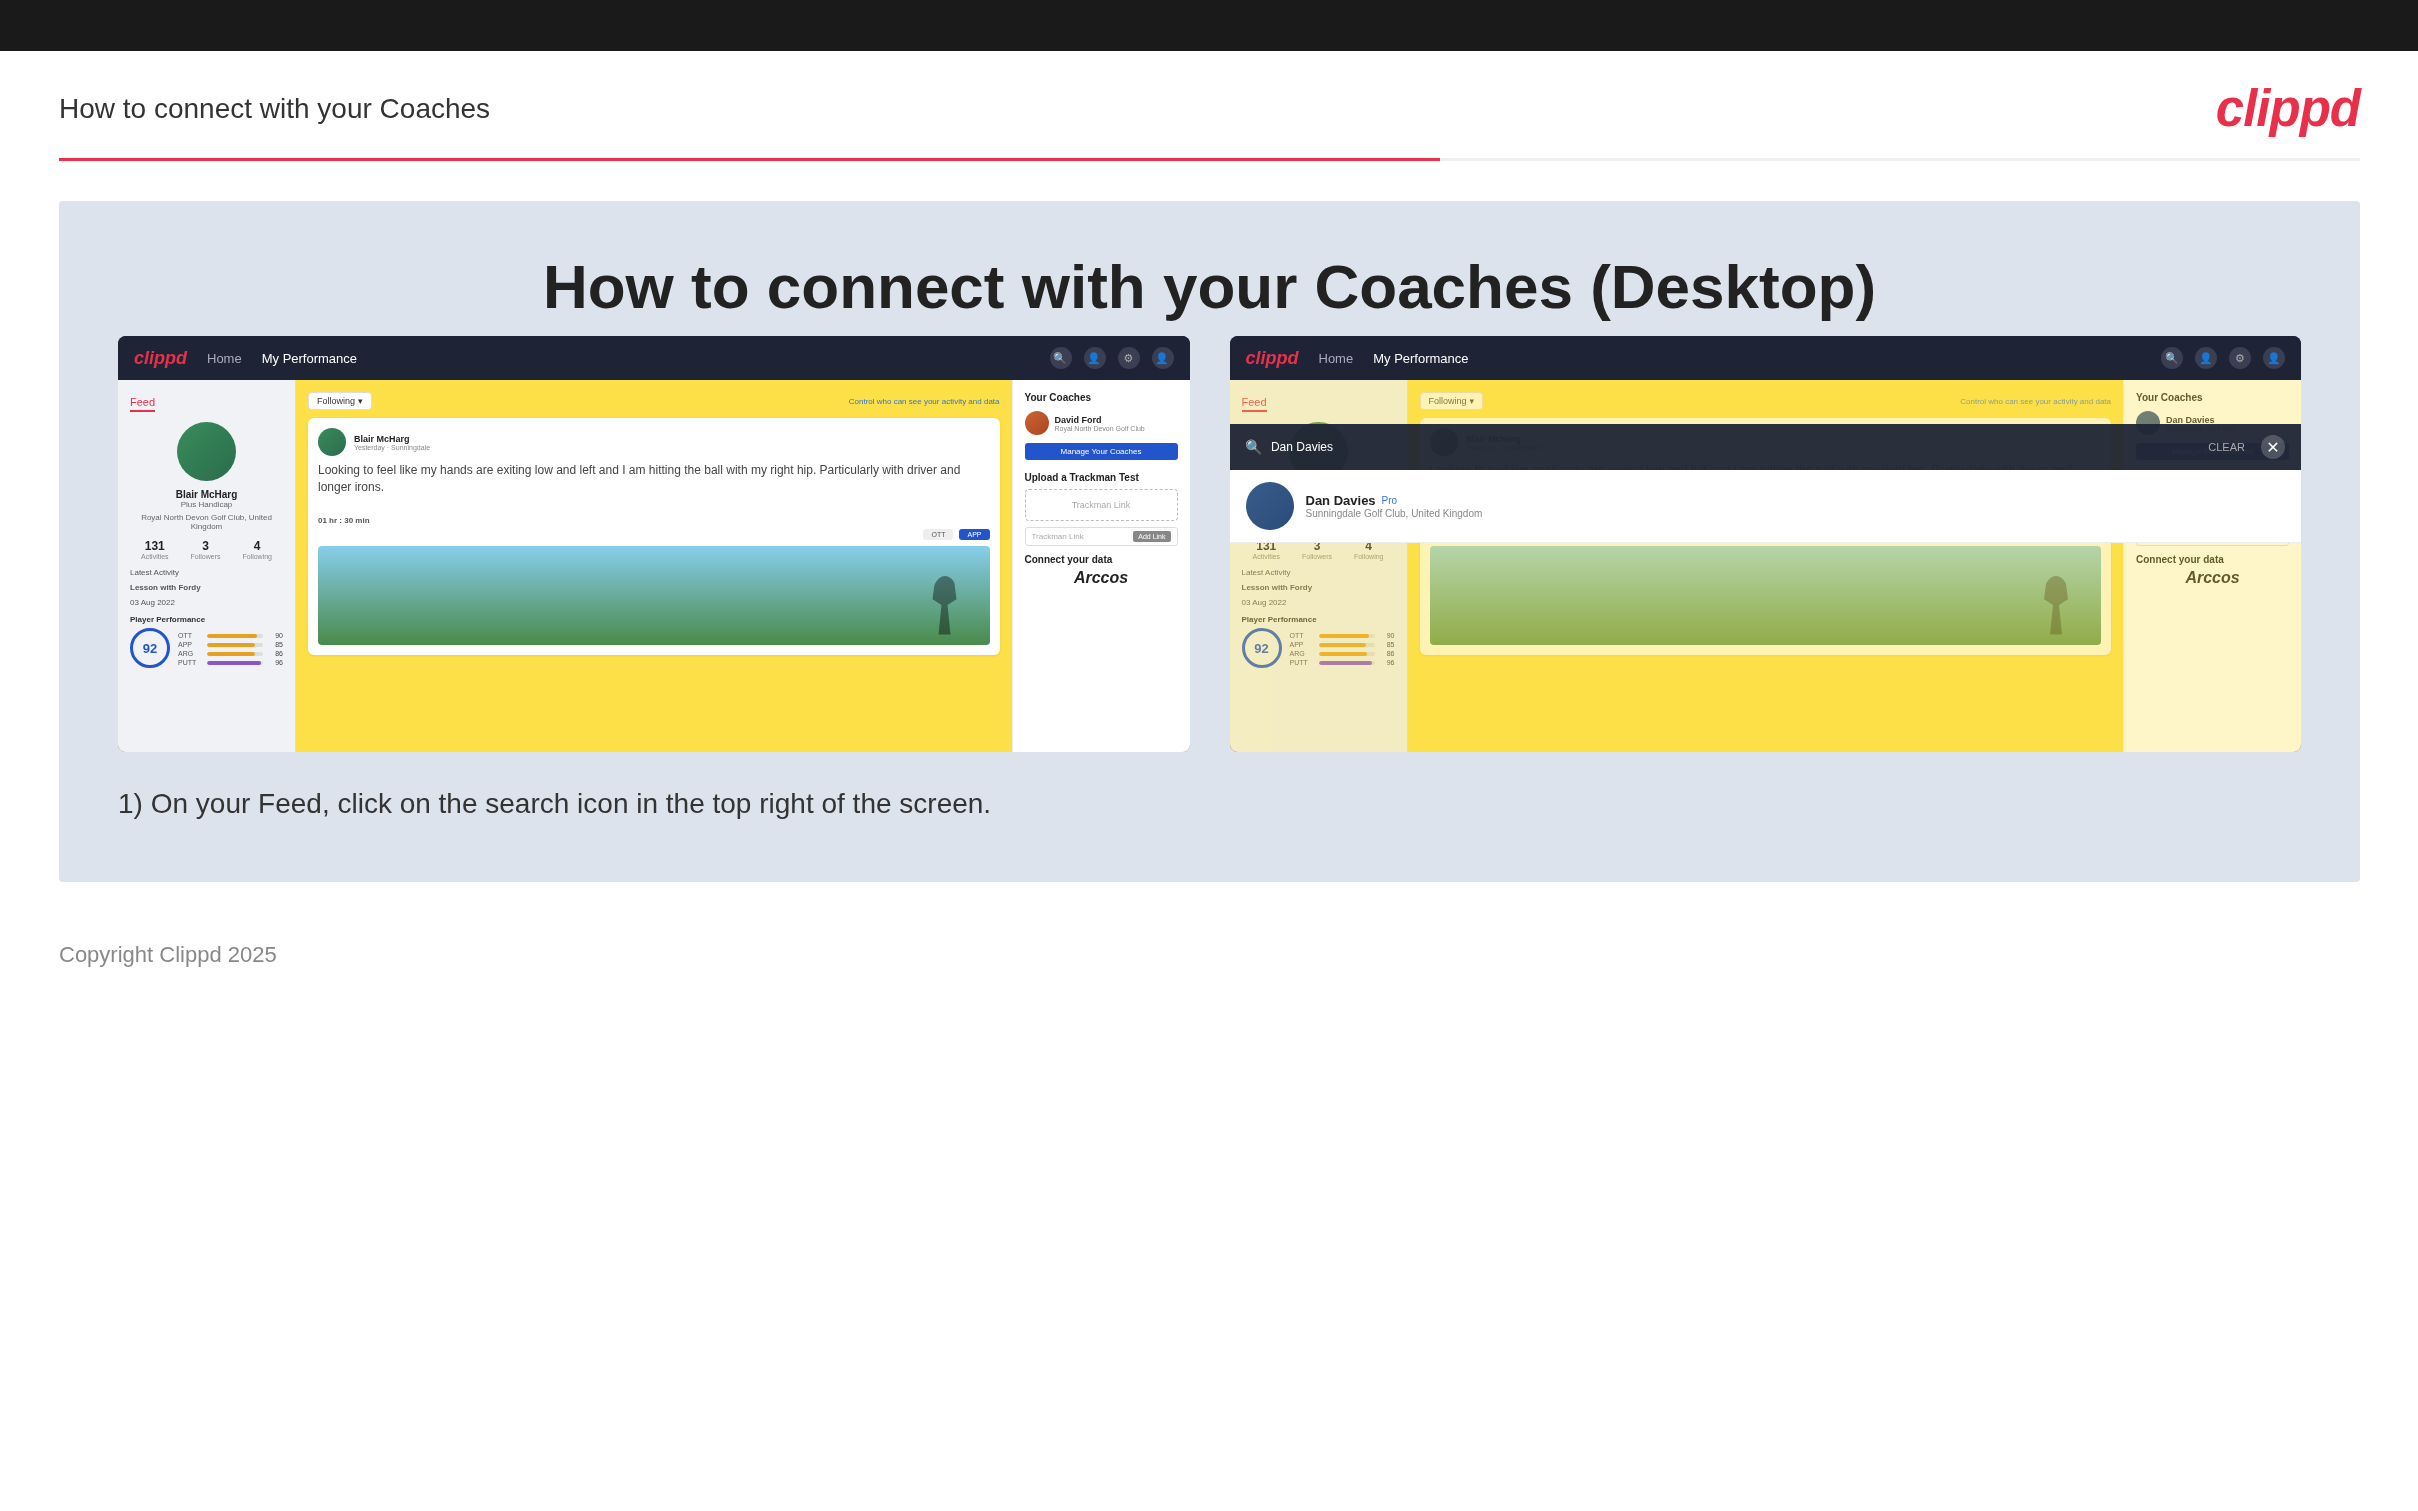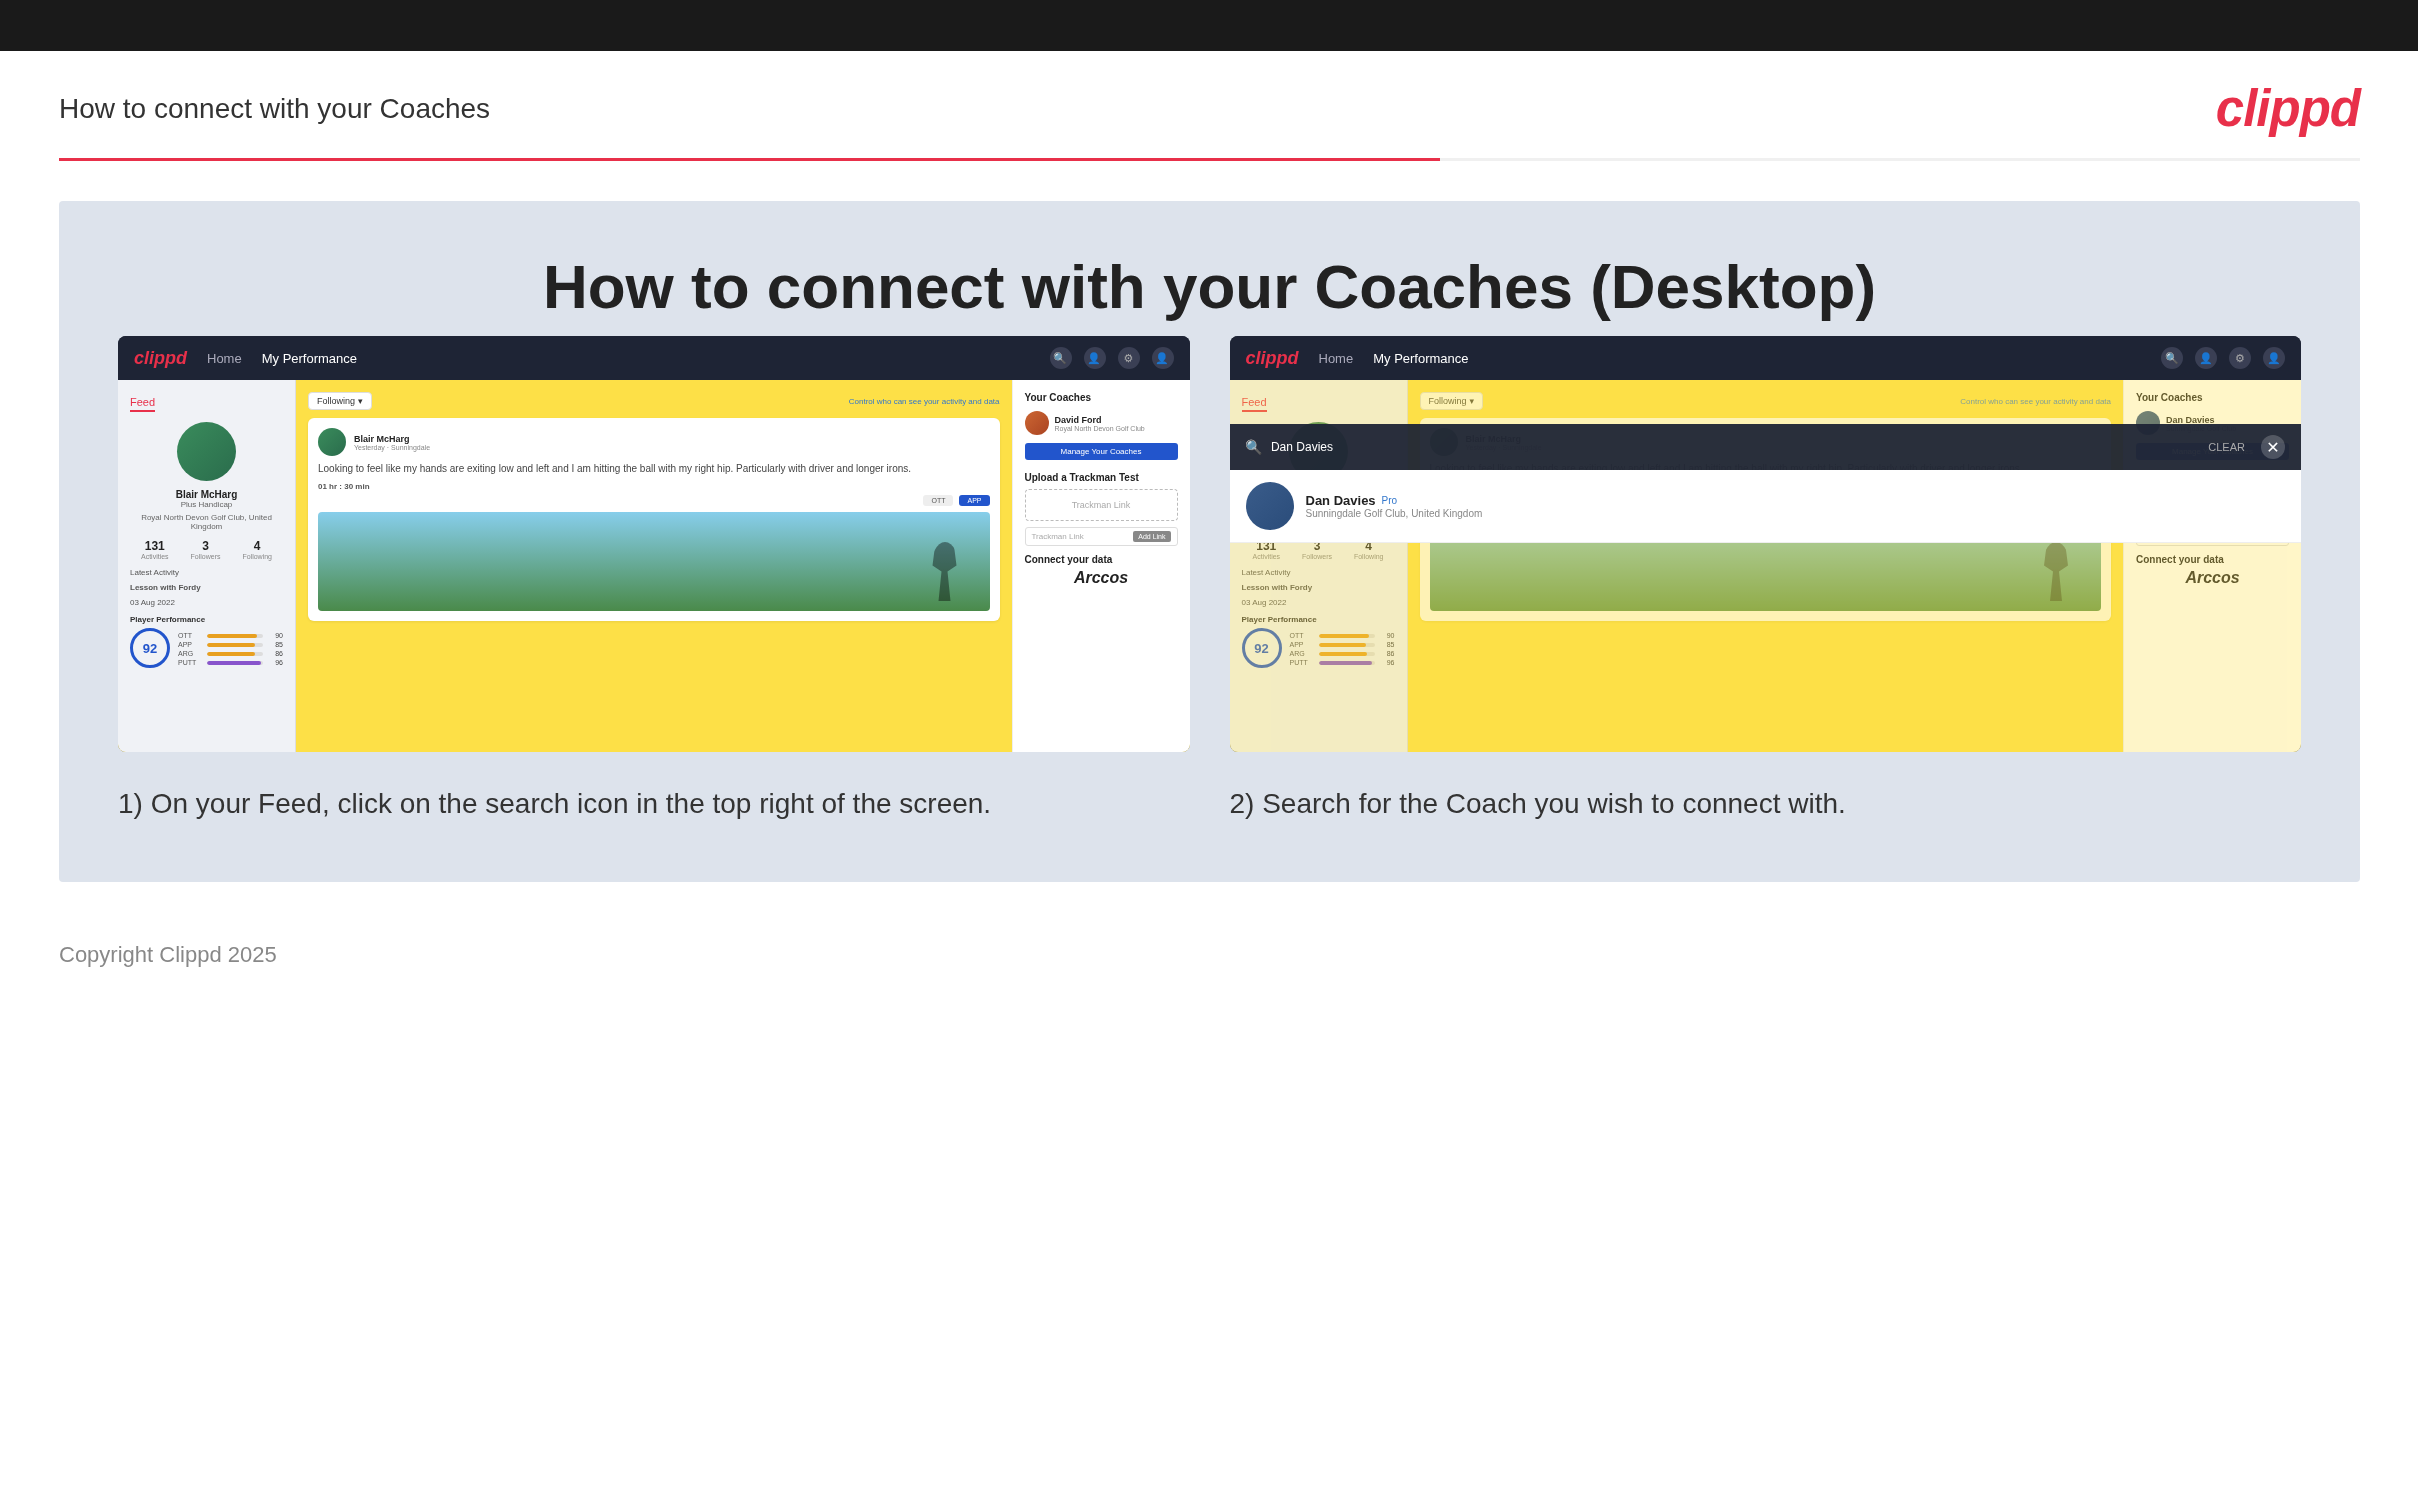--- a/index.html
+++ b/index.html
@@ -298,23 +298,23 @@
     .mock-post-name {
       font-size: 9px;
       font-weight: 700;
       color: #222;
     }
     .mock-post-sub {
       font-size: 7px;
       color: #888;
     }
     .mock-post-text {
-      font-size: 10px;
+      font-size: 12px;
       color: #444;
-      margin-bottom: 6px;
+      margin-bottom: 20px;
       line-height: 1.4;
     }
     .mock-post-duration {
       font-size: 8px;
       color: #555;
       font-weight: 600;
     }
     .mock-post-buttons {
       display: flex;
       gap: 6px;
@@ -828,24 +828,20 @@
                   <span class="mock-result-name">Dan Davies</span>
                   <span class="mock-result-badge">Pro</span>
                 </div>
                 <div class="mock-result-sub">Sunningdale Golf Club, United Kingdom</div>
               </div>
             </div>
           </div>
         </div>
       </div>
 
-      <div class="step-label">
-        <span>2) Search for the Coach you wish to
-connect with.</span>
-      </div>
     </div>
 
   </div>
 </div>
 
 <div class="footer">
   <span>Copyright Clippd 2025</span>
 </div>
 
 

